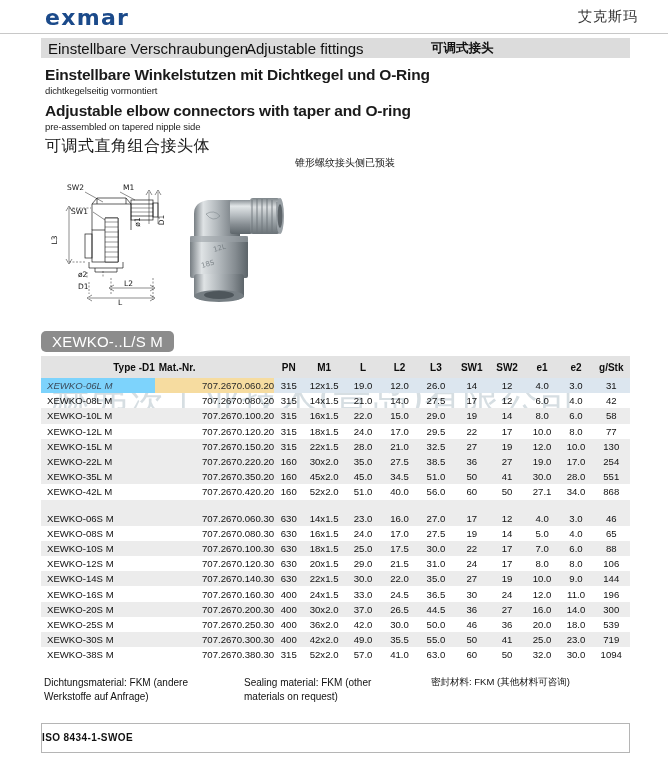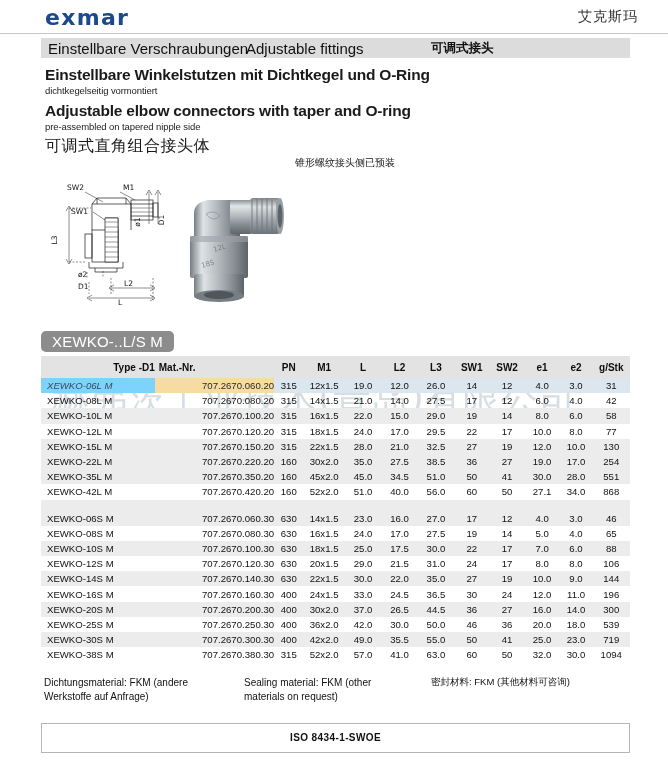--- a/index.html
+++ b/index.html
@@ -239,21 +239,20 @@
     position: absolute;
     left: 41px; top: 723px;
     width: 587px; height: 28px;
     border: 1px solid #b5b5b5;
     background: #ffffff;
   }
   .iso-text {
     position: absolute;
     left: 0; right: 0;
     top: 8px;
-    text-align: center;
     font-size: 10px;
     font-weight: bold;
     letter-spacing: 0.4px;
     color: #111;
   }
 </style>
 </head>
 <body>
 
 <div class="page">

